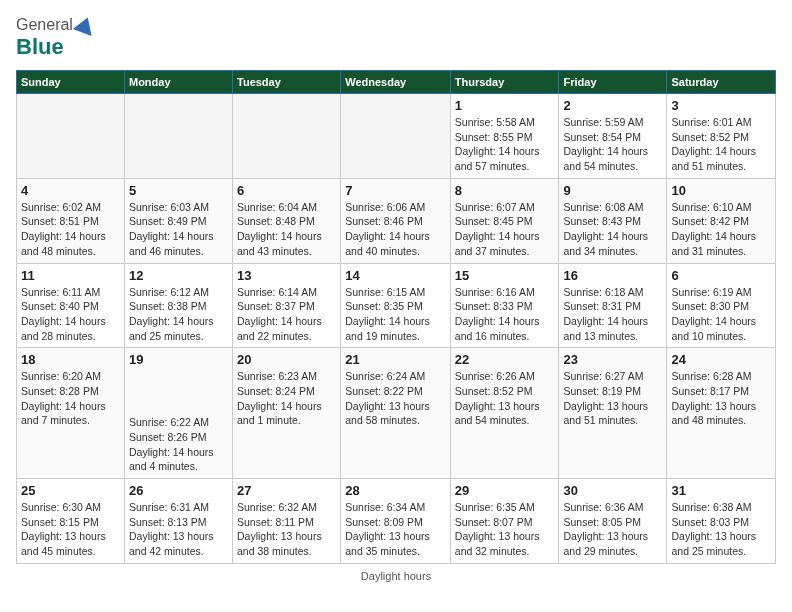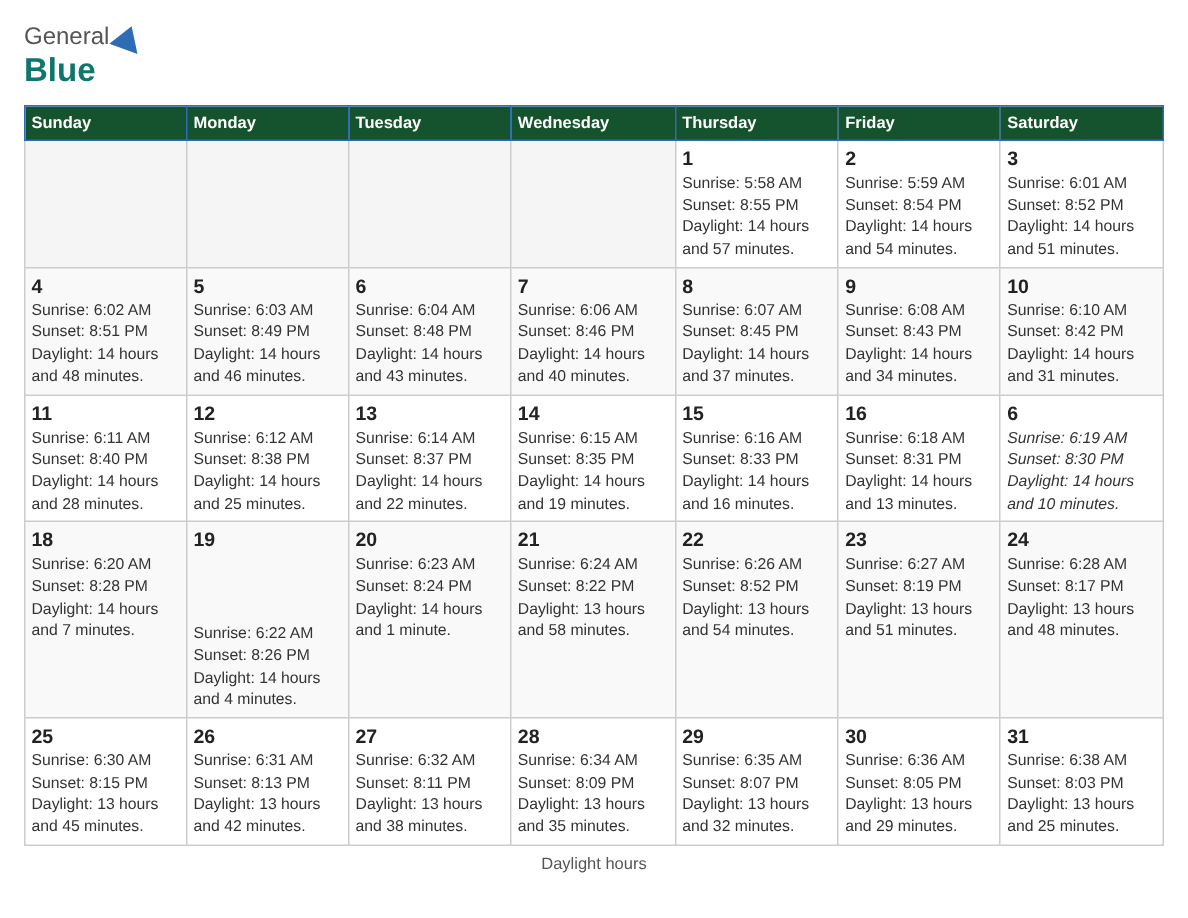--- a/index.html
+++ b/index.html
@@ -226,21 +226,21 @@
 Daylight: 14 hours and 16 minutes.</div>
         </td>
         <td>
           <div class="day-num">16</div>
           <div class="day-info" style="white-space: pre-line;">Sunrise: 6:18 AM
 Sunset: 8:31 PM
 Daylight: 14 hours and 13 minutes.</div>
         </td>
         <td>
           <div class="day-num">6</div>
-          <div class="day-info" style="white-space: pre-line; font-style: italic;">Sunrise: 6:19 AM
+          <div class="day-info" style="white-space: pre-line;">Sunrise: 6:19 AM
 Sunset: 8:30 PM
 Daylight: 14 hours and 10 minutes.</div>
         </td>
       </tr>
       <tr>
         <td>
           <div class="day-num">18</div>
           <div class="day-info" style="white-space: pre-line;">Sunrise: 6:20 AM
 Sunset: 8:28 PM
 Daylight: 14 hours and 7 minutes.</div>

